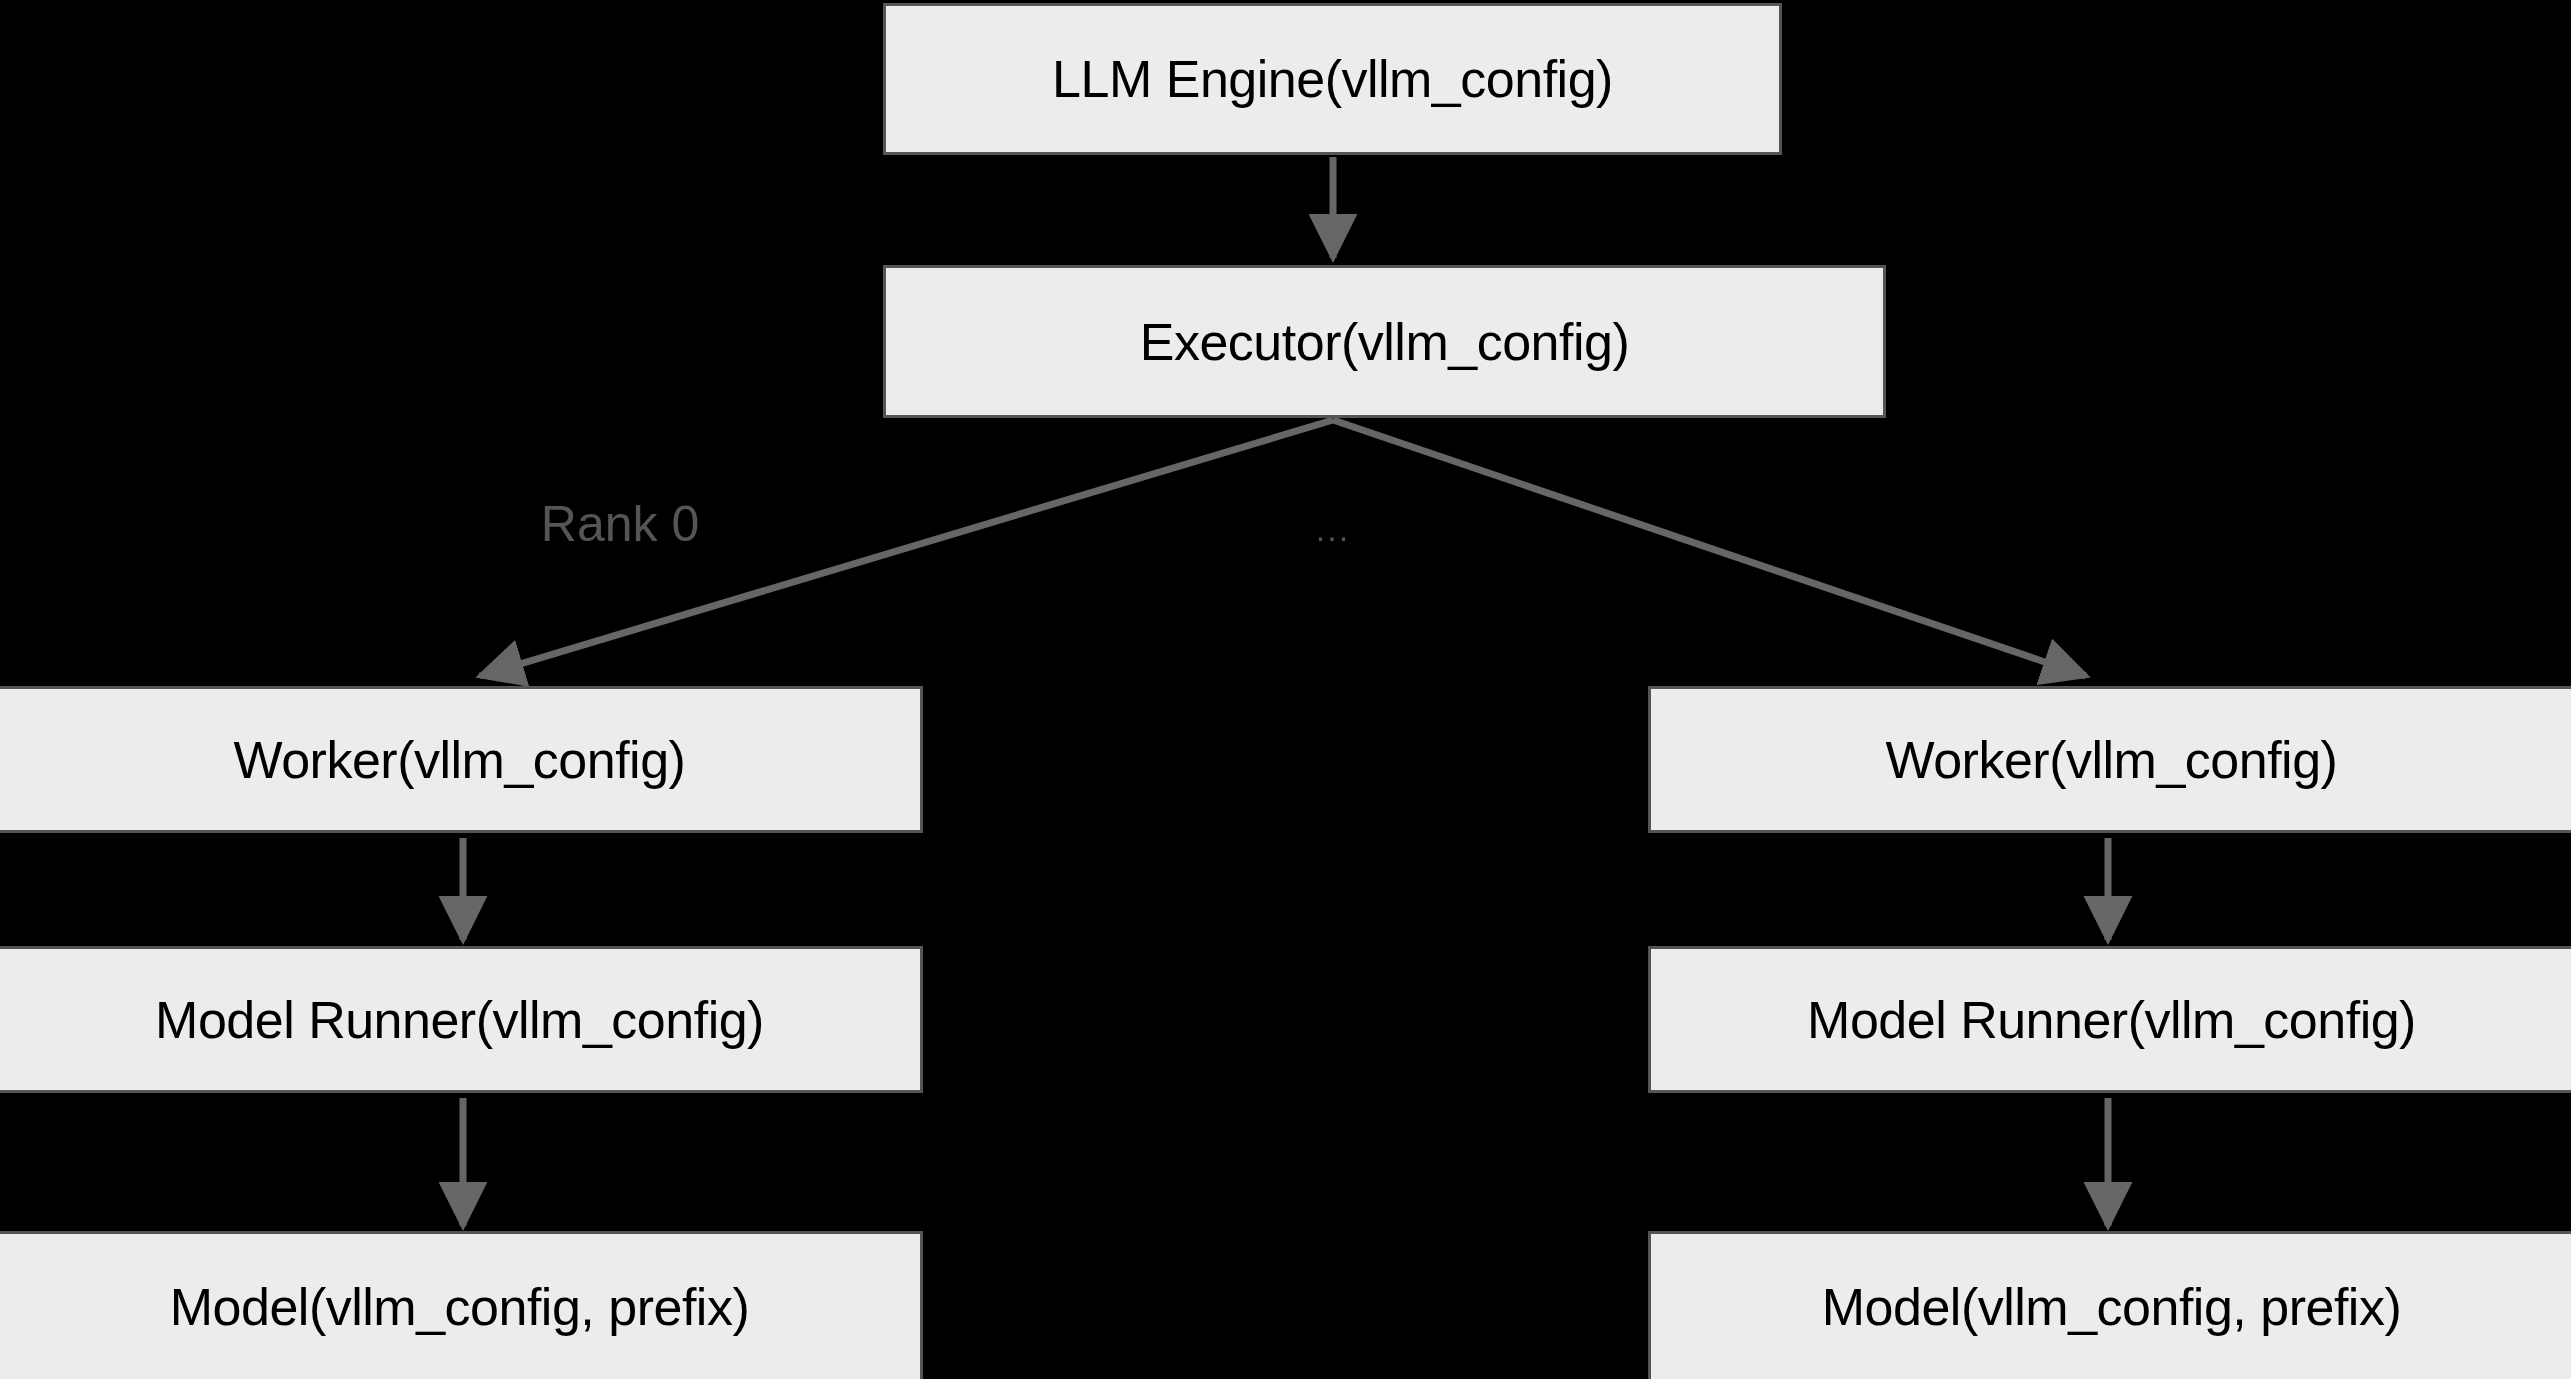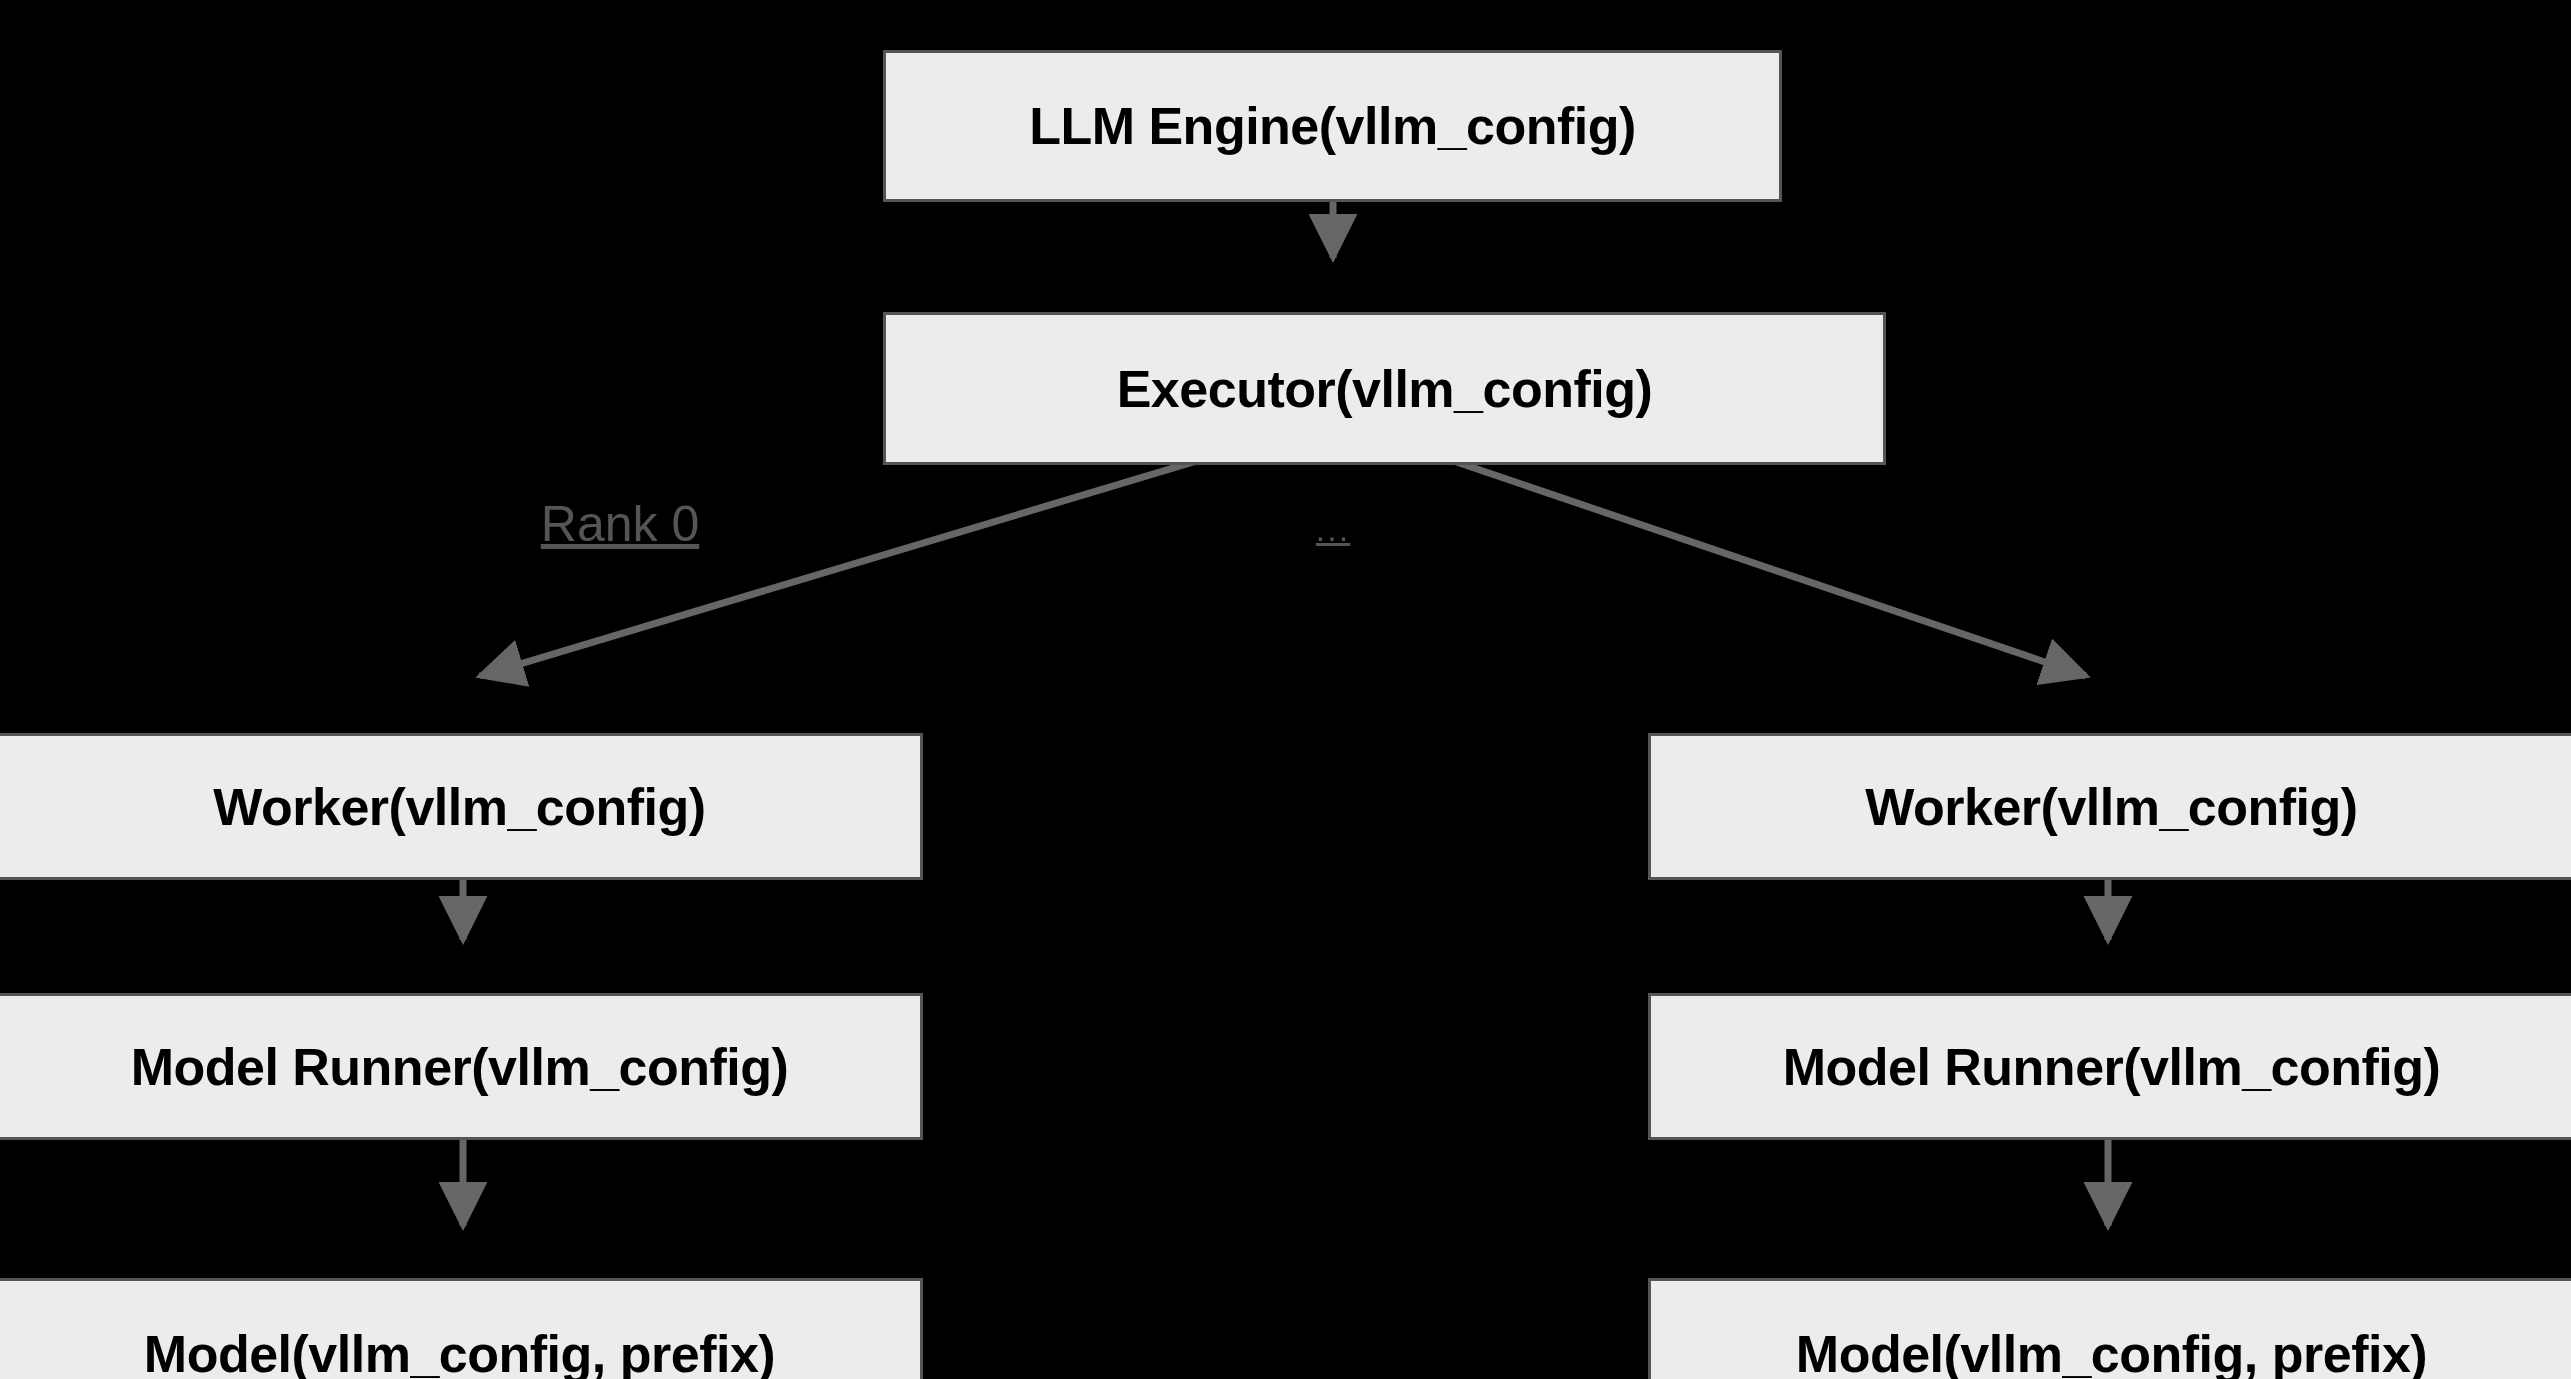--- a/index.html
+++ b/index.html
@@ -21,34 +21,32 @@
   .node {
     position: absolute;
     background: #ececec;
     border: 3px solid #555555;
     box-sizing: border-box;
     display: flex;
     align-items: center;
     justify-content: center;
     color: #000000;
     font-size: 52px;
-    font-weight: 700;
+    font-weight: 400;
     letter-spacing: -0.5px;
     white-space: nowrap;
-    margin-top: 47px;
   }
   .edge-label {
     position: absolute;
     color: #555555;
     font-size: 50px;
     font-weight: 400;
     letter-spacing: 0px;
     white-space: nowrap;
     text-align: center;
-    text-decoration: underline;
   }
   .edge-label.ellipsis {
     font-size: 34px;
     letter-spacing: 2px;
     line-height: 1;
   }
   svg.edges {
     position: absolute;
     left: 0;
     top: 0;

